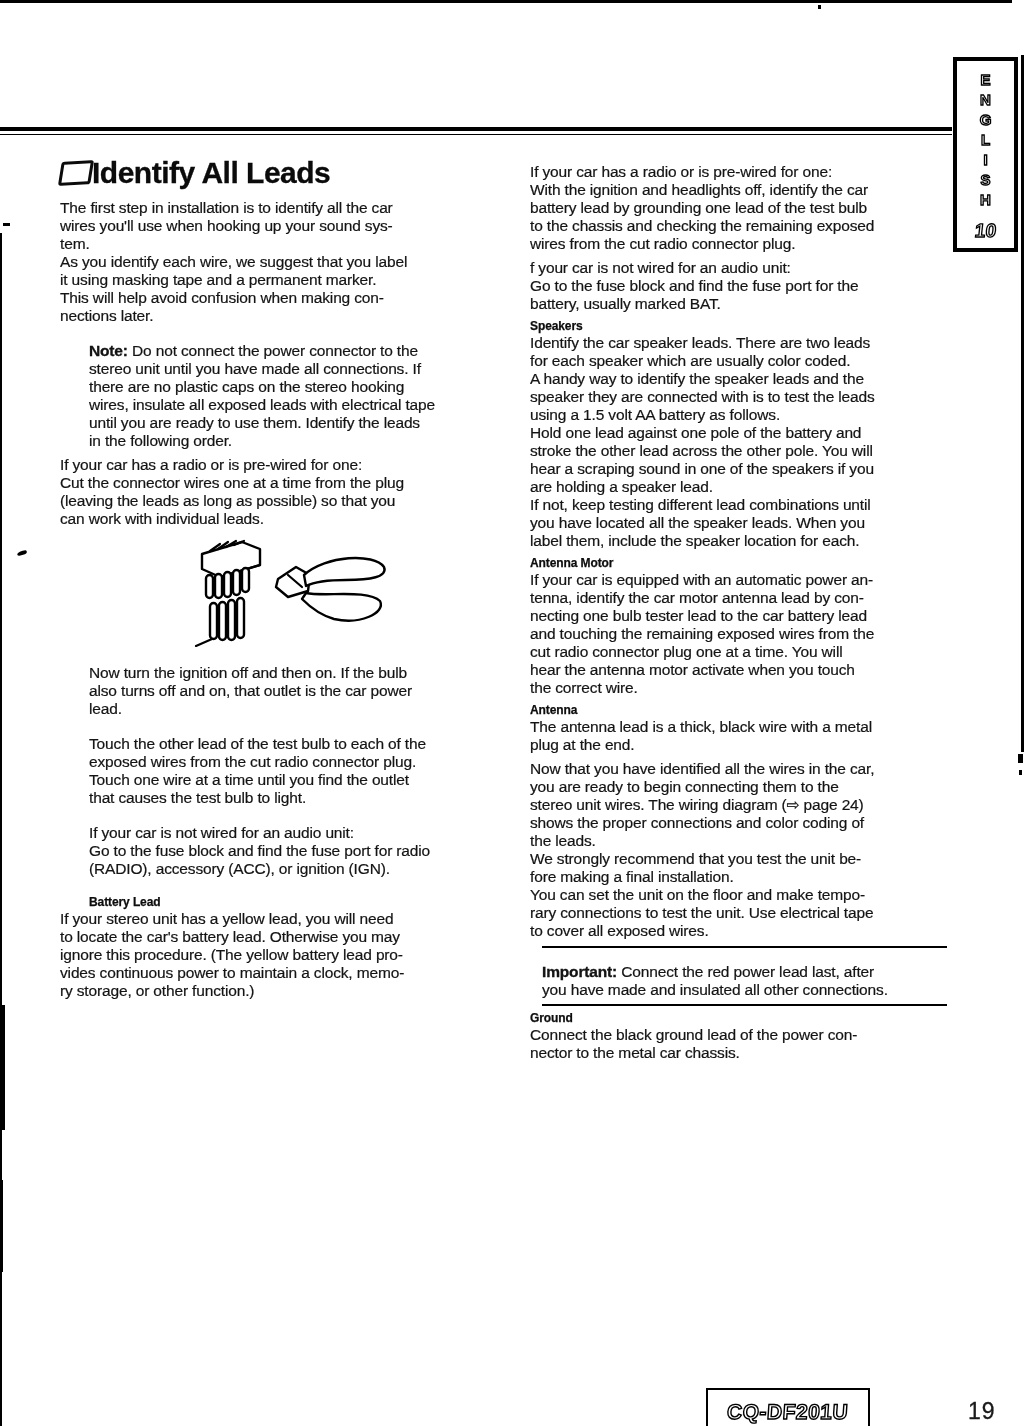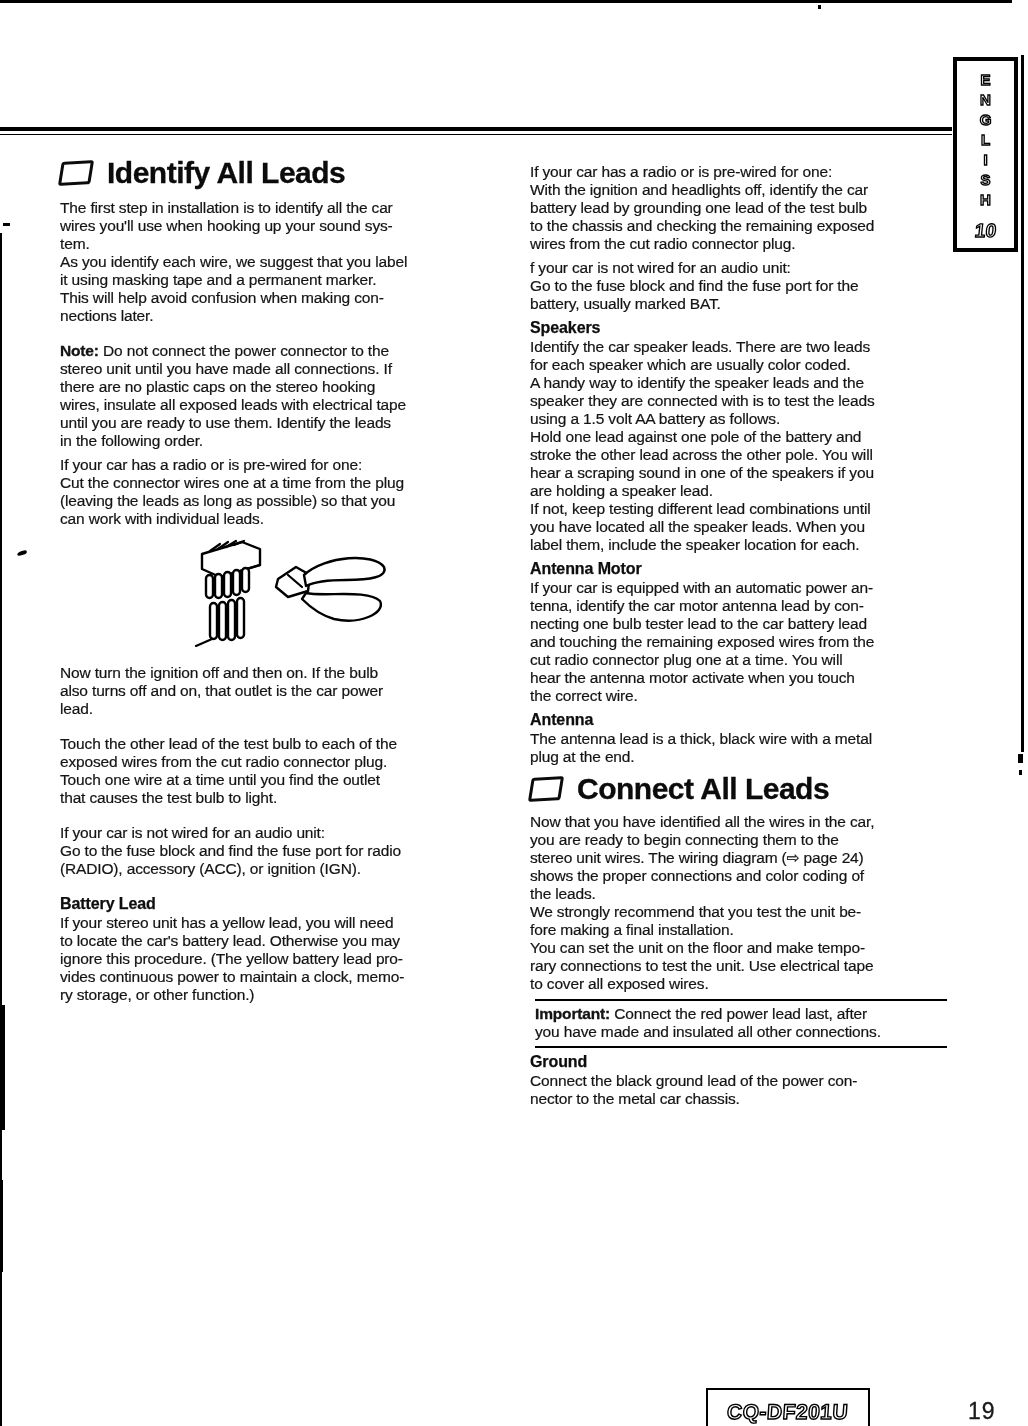--- a/index.html
+++ b/index.html
@@ -39,40 +39,40 @@
   }
   
   .col{position:absolute;}
   .col-left{left:60px;top:156px;width:414px;}
   .col-right{left:530px;top:163px;width:417px;}
   .body-text{
     white-space:pre-line;font-size:15.5px;line-height:18px;
     letter-spacing:-0.15px;margin:0 0 6px 0;color:#141414;
     -webkit-text-stroke:0.2px #141414;
   }
-  .gap-before{margin-top:17px;}
+  .gap-before{margin-top:17px;margin-left:29px;}
   h1{
-    display:flex;align-items:center;gap:15px;margin:0 0 9px 0;
+    display:flex;align-items:center;margin:0 0 9px 0;
     font-size:30px;font-weight:bold;letter-spacing:-0.5px;color:#0b0b0b;
     -webkit-text-stroke:0.3px #0b0b0b;
   }
   h1.connect{margin-top:3px;margin-bottom:7px;}
   .chk{
     width:26px;height:18px;border:3.5px solid #0b0b0b;border-radius:3px;
     transform:skewX(-12deg) rotate(-3deg);flex:none;
   }
   h3{
-    font-size:16px;font-weight:bold;margin:4px 0 1px 0;color:#0d0d0d;
+    font-size:12px;font-weight:bold;margin:4px 0 1px 0;color:#0d0d0d;
     letter-spacing:-0.1px;-webkit-text-stroke:0.25px #0d0d0d;
   }
   b{ -webkit-text-stroke:0.3px #0d0d0d; }
   .figure{margin:9px 0 7px 128px;width:205px;height:110px;}
   .important-block{
     border-top:2.5px solid #000;border-bottom:2.5px solid #000;
-    padding:4px 0 5px 0;margin:5px 0 5px 5px;
+    padding:15px 0 5px 0;margin:5px 0 5px 12px;
   }
   .important-block p{margin:0;}
   
   .model-badge{
     position:absolute;left:706px;top:1388px;width:164px;height:48px;
     border:2.5px solid #000;background:#fff;box-sizing:border-box;
     display:flex;align-items:center;justify-content:center;
   }
   .model-badge .badge-text{
     font-weight:bold;font-size:21px;letter-spacing:0.5px;color:#fff;
@@ -208,24 +208,20 @@
     <p class="body-text">If your car is equipped with an automatic power an-
 tenna, identify the car motor antenna lead by con-
 necting one bulb tester lead to the car battery lead
 and touching the remaining exposed wires from the
 cut radio connector plug one at a time. You will
 hear the antenna motor activate when you touch
 the correct wire.</p>
     <h3>Antenna</h3>
     <p class="body-text">The antenna lead is a thick, black wire with a metal
 plug at the end.</p>
-    <h1 class="connect">
-      <span class="chk"></span>
-      <span>Connect All Leads</span>
-    </h1>
     <p class="body-text">Now that you have identified all the wires in the car,
 you are ready to begin connecting them to the
 stereo unit wires. The wiring diagram (⇨ page 24)
 shows the proper connections and color coding of
 the leads.
 We strongly recommend that you test the unit be-
 fore making a final installation.
 You can set the unit on the floor and make tempo-
 rary connections to test the unit. Use electrical tape
 to cover all exposed wires.</p>

